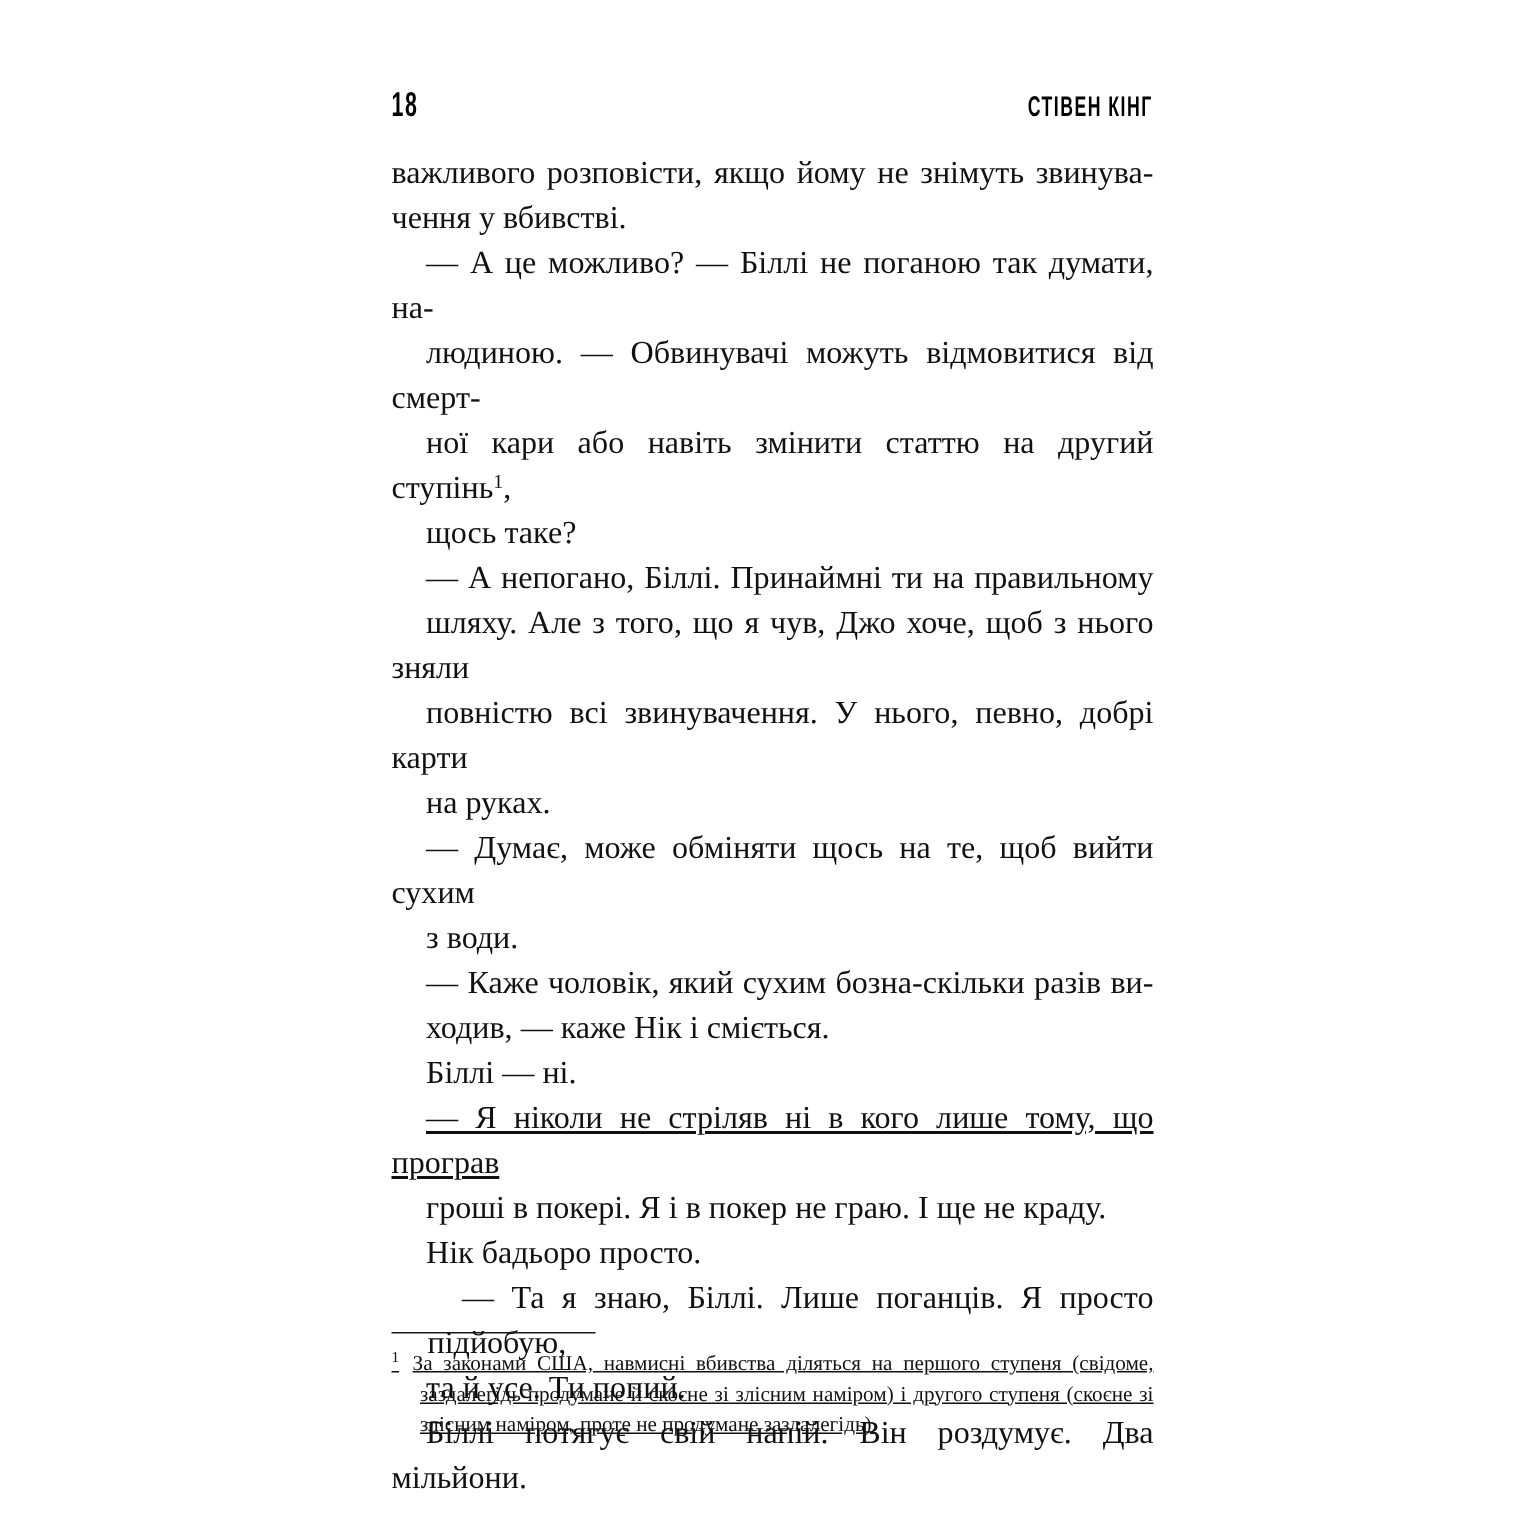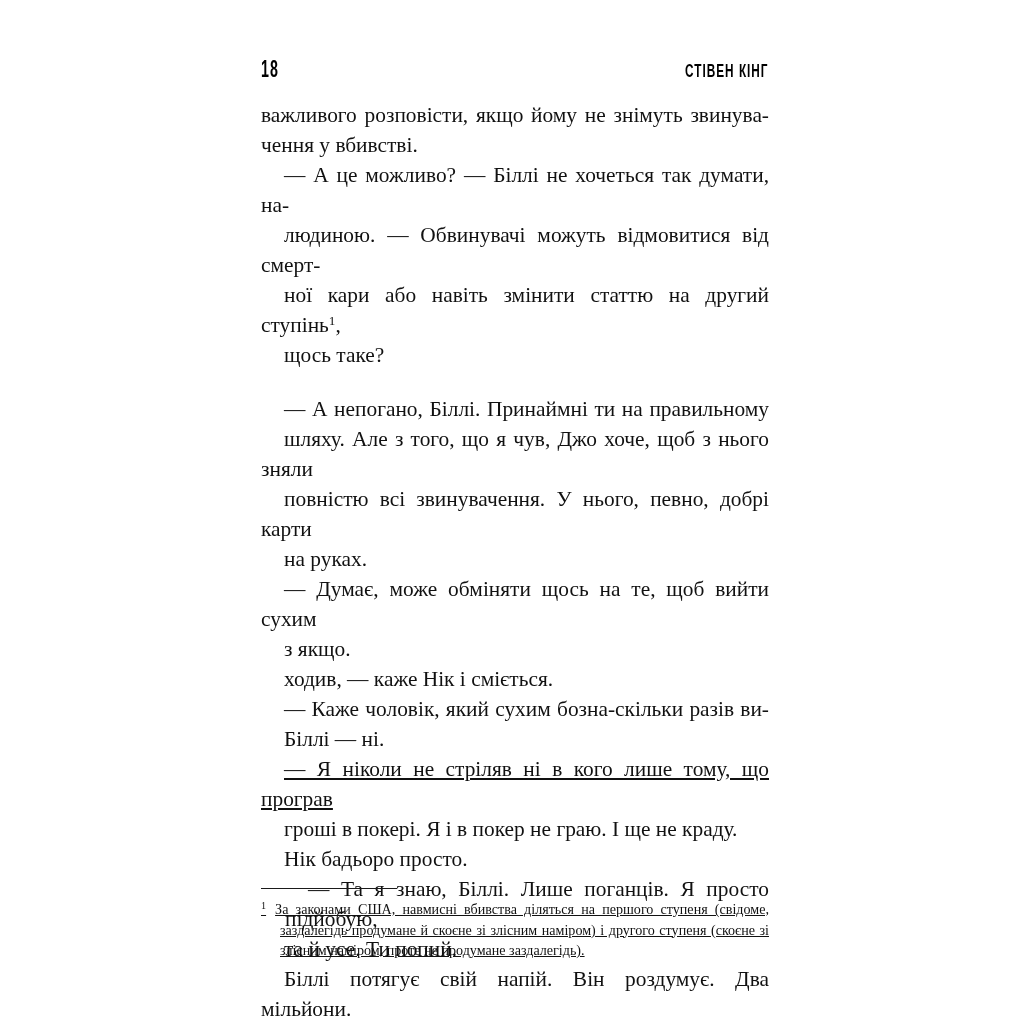--- a/index.html
+++ b/index.html
@@ -127,41 +127,41 @@
   </div>
 
   <div class="body-col">
 
     <p class="para noindent">
       <span class="lb" style="text-align-last: justify; text-indent: inherit;">важливого розповісти, якщо йому не знімуть звинува-</span>
       <span class="lb">чення у вбивстві.</span>
     </p>
 
     <p class="para">
-      <span class="lb" style="text-align-last: justify; text-indent: inherit;">— А це можливо? — Біллі не хочеться так думати, на-</span>
+      <span class="lb" style="text-align-last: justify; text-indent: inherit;">— А це можливо? — Біллі не поганою так думати, на-</span>
       <span class="lb" style="text-align-last: justify;">людиною. — Обвинувачі можуть відмовитися від смерт-</span>
       <span class="lb" style="text-align-last: justify;">ної кари або навіть змінити статтю на другий ступінь<sup>1</sup>,</span>
       <span class="lb">щось таке?</span>
     </p>
 
     <p class="para">
-      <span class="lb" style="text-align-last: justify; text-indent: inherit; margin-top: 24px;">— А непогано, Біллі. Принаймні ти на правильному</span>
+      <span class="lb" style="text-align-last: justify; text-indent: inherit;">— А непогано, Біллі. Принаймні ти на правильному</span>
       <span class="lb" style="text-align-last: justify;">шляху. Але з того, що я чув, Джо хоче, щоб з нього зняли</span>
       <span class="lb" style="text-align-last: justify;">повністю всі звинувачення. У нього, певно, добрі карти</span>
       <span class="lb">на руках.</span>
     </p>
 
     <p class="para">
       <span class="lb" style="text-align-last: justify; text-indent: inherit;">— Думає, може обміняти щось на те, щоб вийти сухим</span>
-      <span class="lb">з якщо.</span>
+      <span class="lb">з води.</span>
     </p>
 
     <p class="para">
+      <span class="lb" style="text-align-last: justify; text-indent: inherit;">— Каже чоловік, який сухим бозна-скільки разів ви-</span>
       <span class="lb">ходив, — каже Нік і сміється.</span>
-      <span class="lb" style="text-align-last: justify; text-indent: inherit;">— Каже чоловік, який сухим бозна-скільки разів ви-</span>
     </p>
 
     <p class="para">
       <span class="lb" style="text-indent: inherit;">Біллі — ні.</span>
     </p>
 
     <p class="para">
       <span class="lb" style="text-align-last: justify; text-indent: inherit; text-decoration: underline;">— Я ніколи не стріляв ні в кого лише тому, що програв</span>
       <span class="lb"><span>гроші в покері. Я і в покер не граю. І ще не краду.</span></span>
     </p>

